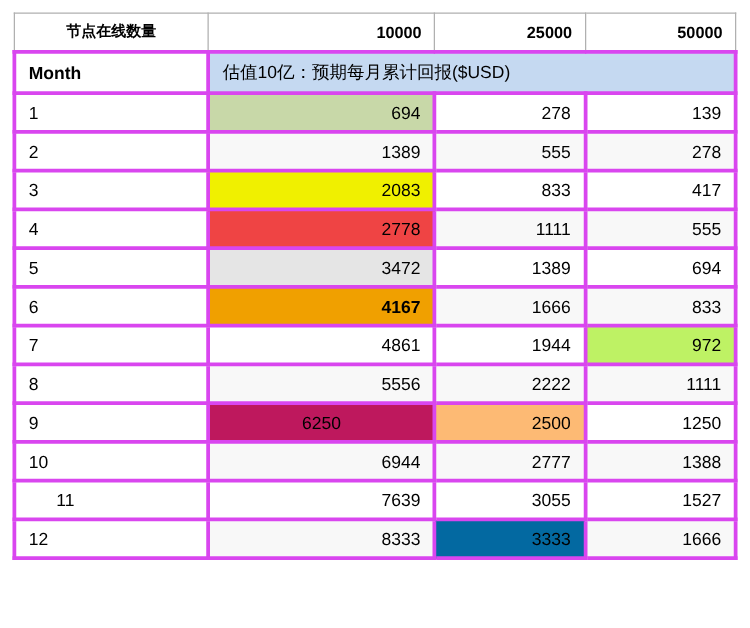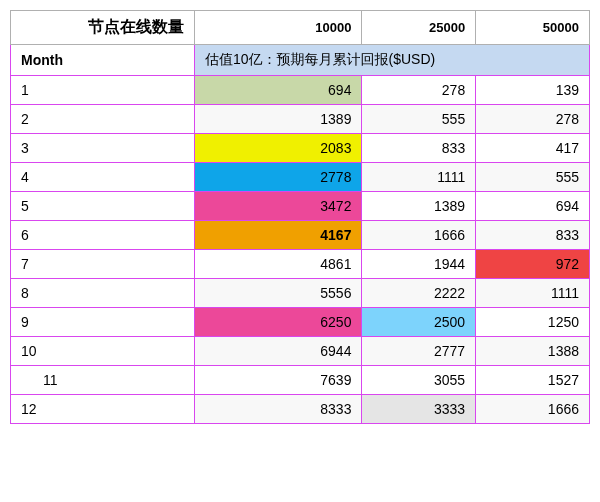--- a/index.html
+++ b/index.html
@@ -13,21 +13,21 @@
       padding: 10px;
     }
     .table-wrapper {
       width: 580px;
     }
     table {
       width: 100%;
       border-collapse: collapse;
     }
     th, td {
-      border: 1px solid #d946ef;
+      border: 3px solid #d946ef;
       padding: 6px 10px;
       text-align: right;
     }
     th {
       background: #fff;
       font-weight: normal;
     }
     .month-col {
       text-align: left;
       font-weight: normal;
@@ -46,22 +46,22 @@
     td.month-col {
       background: #fff !important;
     }
     .top-header-row th {
       border: 1px solid #b0b0b0;
       font-size: 13px;
       font-weight: bold;
       background: #fff;
     }
     .top-header-row th.node-label {
-      text-align: right;
-      font-size: 16px;
+      text-align: center;
+      font-size: 12px;
     }
     .subheader-cell {
       background: #c5d9f1 !important;
       text-align: left;
     }
   </style>
 </head>
 <body>
 
 <div class="table-wrapper">
@@ -92,67 +92,67 @@
           <td style="background: rgb(248, 248, 248);">278</td>
         </tr>
         <tr>
           <td class="month-col" style="background: rgb(255, 255, 255);">3</td>
           <td style="background: rgb(240, 240, 0);">2083</td>
           <td style="background: rgb(255, 255, 255);">833</td>
           <td style="background: rgb(255, 255, 255);">417</td>
         </tr>
         <tr>
           <td class="month-col" style="background: rgb(255, 255, 255);">4</td>
-          <td style="background: #0ea5e9;">2778</td>
+          <td style="background: #ef4444;">2778</td>
           <td style="background: rgb(248, 248, 248);">1111</td>
           <td style="background: rgb(248, 248, 248);">555</td>
         </tr>
         <tr>
           <td class="month-col" style="background: rgb(255, 255, 255);">5</td>
-          <td style="background: #ec4899;">3472</td>
+          <td style="background: #e5e5e5;">3472</td>
           <td style="background: rgb(255, 255, 255);">1389</td>
           <td style="background: rgb(255, 255, 255);">694</td>
         </tr>
         <tr>
           <td class="month-col" style="background: rgb(255, 255, 255);">6</td>
           <td style="background: rgb(240, 160, 0); font-weight: bold;">4167</td>
           <td style="background: rgb(248, 248, 248);">1666</td>
           <td style="background: rgb(248, 248, 248);">833</td>
         </tr>
         <tr>
           <td class="month-col" style="background: rgb(255, 255, 255);">7</td>
           <td style="background: rgb(255, 255, 255);">4861</td>
           <td style="background: rgb(255, 255, 255); margin-left: 16px;">1944</td>
-          <td style="background: #ef4444;">972</td>
+          <td style="background: #bef264;">972</td>
         </tr>
         <tr>
           <td class="month-col" style="background: rgb(255, 255, 255);">8</td>
           <td style="background: rgb(248, 248, 248);">5556</td>
           <td style="background: rgb(248, 248, 248);">2222</td>
           <td style="background: rgb(248, 248, 248);">1111</td>
         </tr>
         <tr>
           <td class="month-col" style="background: rgb(255, 255, 255);">9</td>
-          <td style="background: #ec4899;">6250</td>
-          <td style="background: #7dd3fc; padding-left: 10px;">2500</td>
+          <td style="background: #be185d; text-align: center;">6250</td>
+          <td style="background: #fdba74; padding-left: 10px;">2500</td>
           <td style="background: rgb(255, 255, 255);">1250</td>
         </tr>
         <tr>
           <td class="month-col" style="background: rgb(255, 255, 255);">10</td>
           <td style="background: rgb(248, 248, 248); padding-left: 42px;">6944</td>
           <td style="background: rgb(248, 248, 248);">2777</td>
           <td style="background: rgb(248, 248, 248);">1388</td>
         </tr>
         <tr>
           <td class="month-col" style="background: rgb(255, 255, 255); padding-left: 32px;">11</td>
           <td style="background: rgb(255, 255, 255);">7639</td>
           <td style="background: rgb(255, 255, 255);">3055</td>
           <td style="background: rgb(255, 255, 255);">1527</td>
         </tr>
         <tr>
           <td class="month-col" style="background: rgb(255, 255, 255);">12</td>
           <td style="background: rgb(248, 248, 248);">8333</td>
-          <td style="background: #e5e5e5;">3333</td>
+          <td style="background: #0369a1;">3333</td>
           <td style="background: rgb(248, 248, 248);">1666</td>
         </tr>
       </tbody>
   </table>
 </div>
 
 </body></html>

